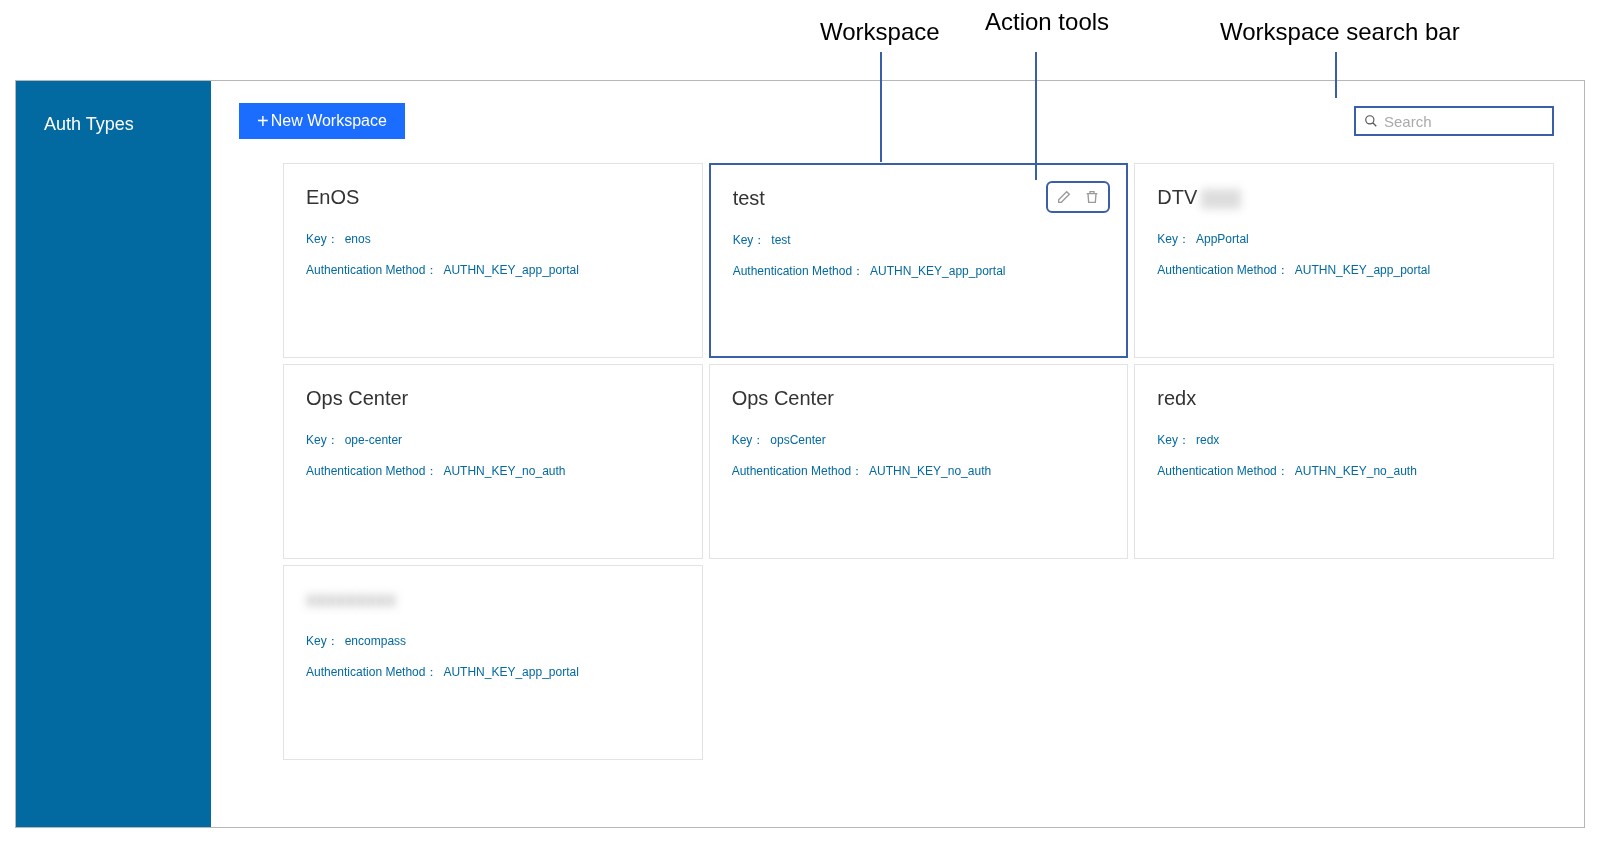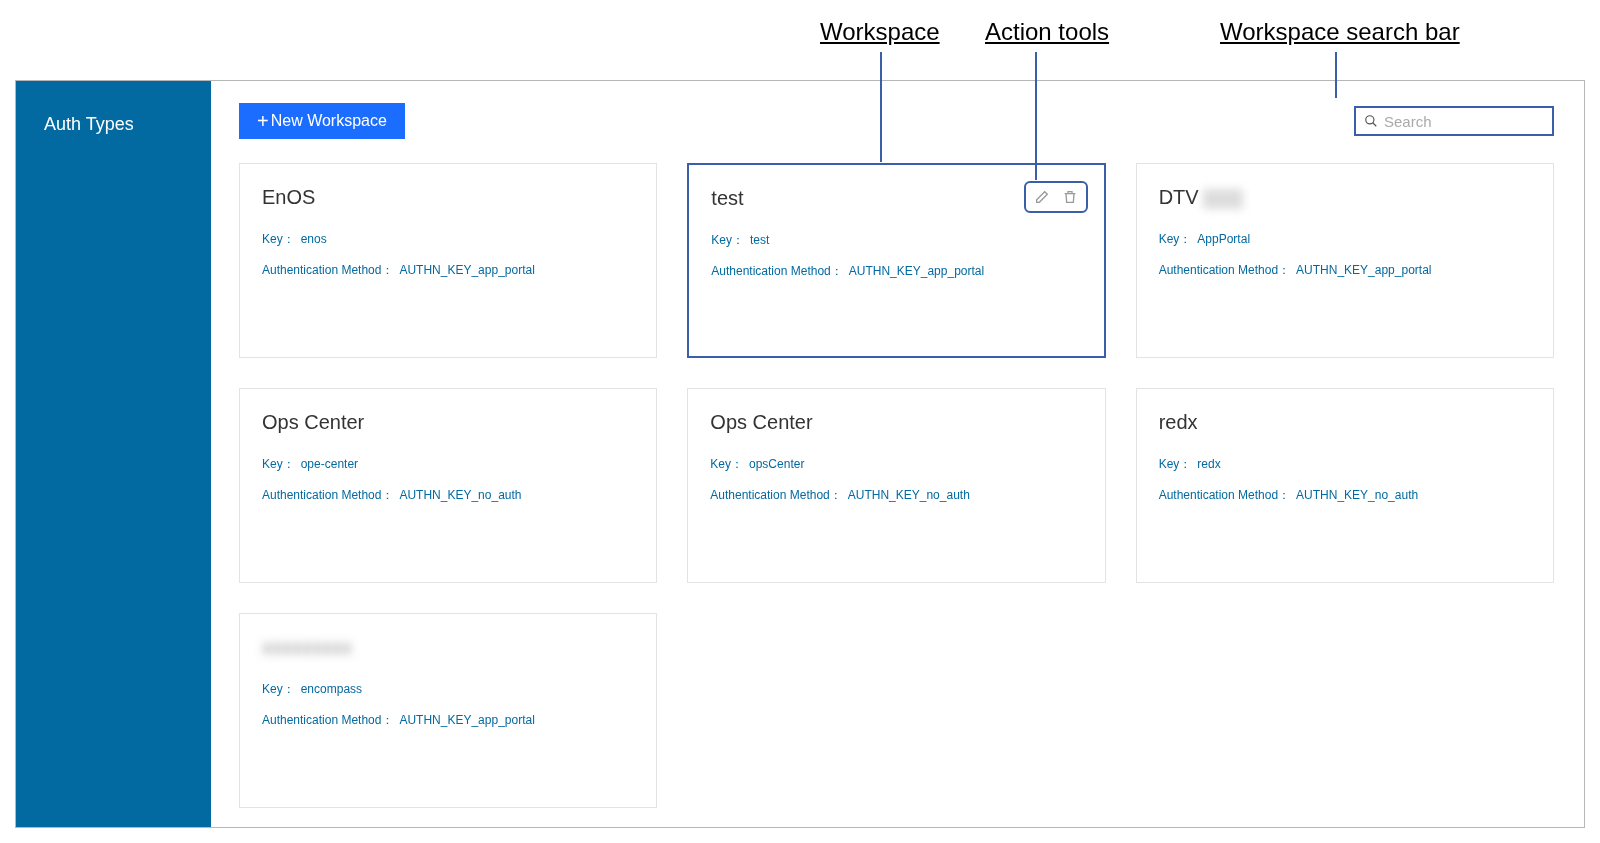--- a/index.html
+++ b/index.html
@@ -14,21 +14,20 @@
     position: absolute;
     top: 0; left: 0; right: 0;
     height: 80px;
     pointer-events: none;
     z-index: 10;
   }
   .annotation-label {
     position: absolute;
     font-size: 24px;
     color: #000;
-    text-decoration: underline;
   }
   .annotation-line {
     position: absolute;
     background: #3a5ea8;
   }
   .app-frame {
     position: absolute;
     top: 80px;
     left: 15px;
     right: 15px;
@@ -100,21 +99,22 @@
     outline: none;
     font-size: 15px;
     color: #333;
     width: 100%;
     padding-left: 6px;
   }
   .search-input::placeholder { color: #aaa; }
   .cards {
     display: grid;
     grid-template-columns: repeat(3, 1fr);
-    gap: 30px;
+    gap: 6px;
+    margin-left: 44px;
   }
   .card {
     border: 1px solid #e3e3e3;
     height: 195px;
     padding: 22px 22px 0 22px;
     position: relative;
   }
   .card.highlight {
     border: 2px solid #3a5ea8;
   }
@@ -165,21 +165,21 @@
     color: #9a9a9a;
   }
 </style>
 </head>
 <body>
 
 <div class="annotation-layer">
   <div class="annotation-label" style="left:820px; top:18px;">Workspace</div>
   <div class="annotation-line" style="left:880px; top:52px; width:2px; height:110px;"></div>
 
-  <div class="annotation-label" style="left:985px; top:18px;">Action tools</div>
+  <div class="annotation-label" style="left:985px; top:8px;">Action tools</div>
   <div class="annotation-line" style="left:1035px; top:52px; width:2px; height:128px;"></div>
 
   <div class="annotation-label" style="left:1220px; top:18px;text-align:center;">Workspace search bar</div>
   <div class="annotation-line" style="left:1335px; top:52px; width:2px; height:46px;"></div>
 </div>
 
 <div class="app-frame">
 
   <div class="sidebar">
     <div class="sidebar-item">

